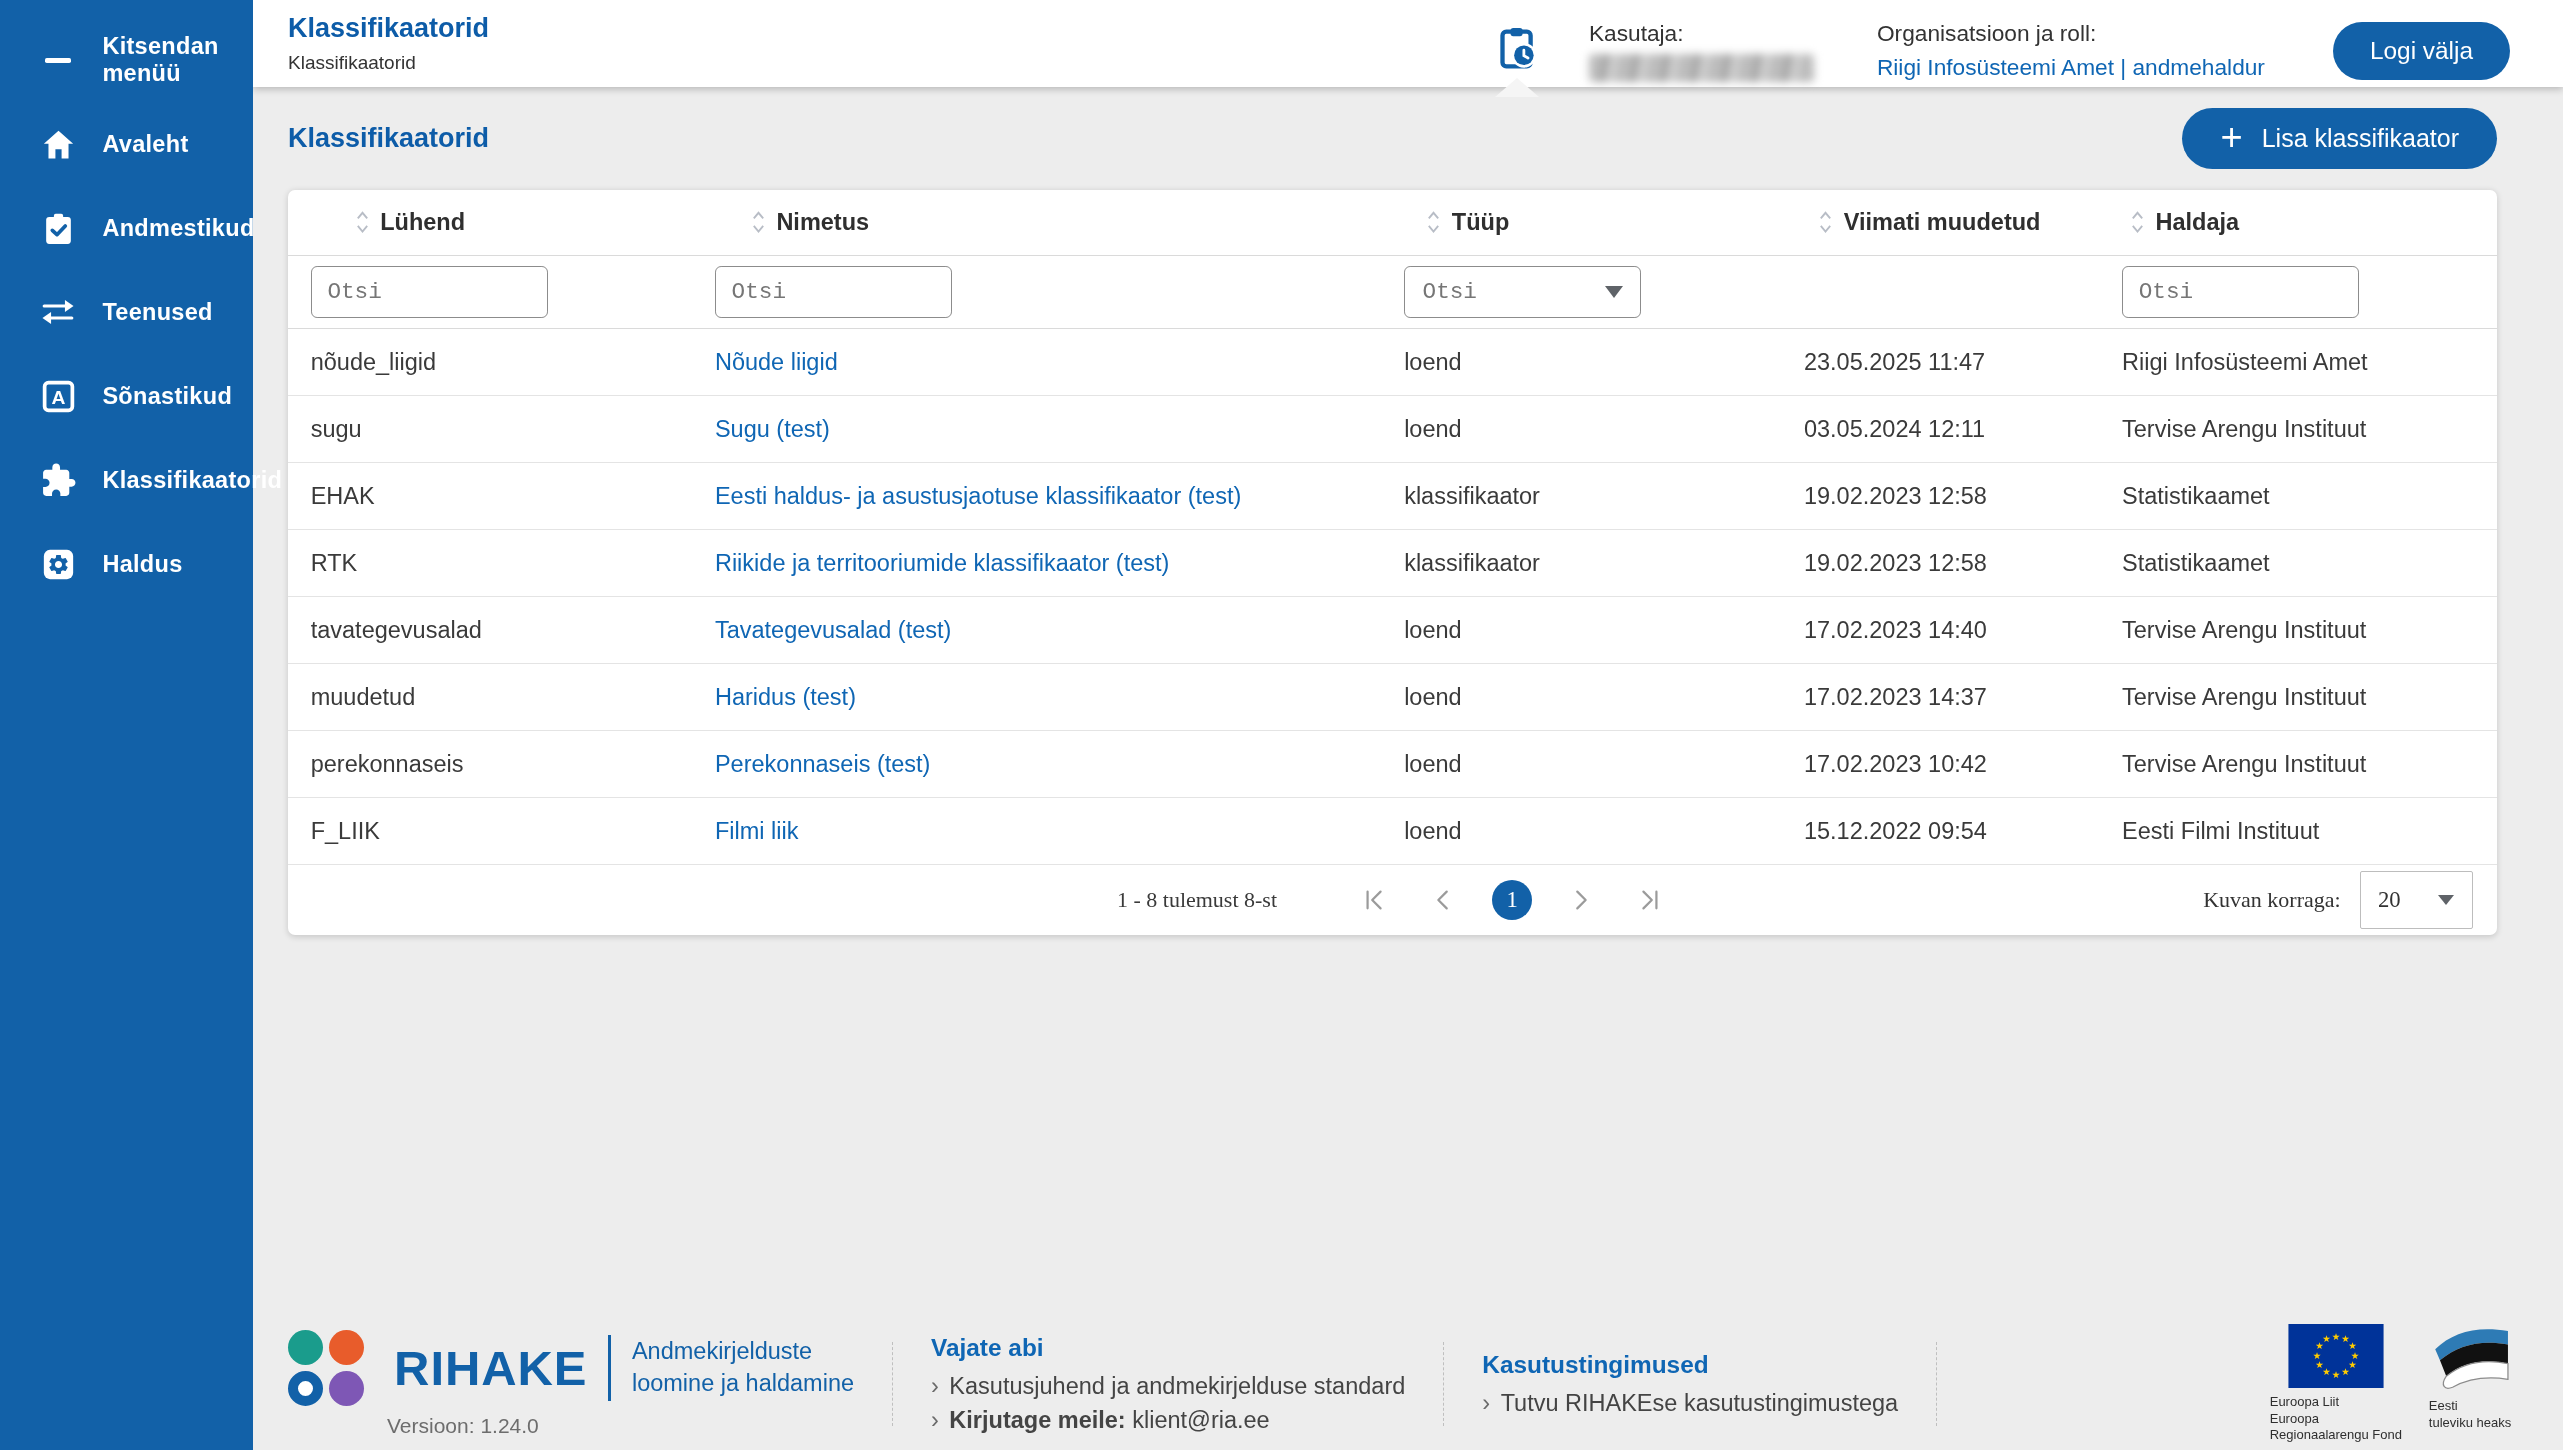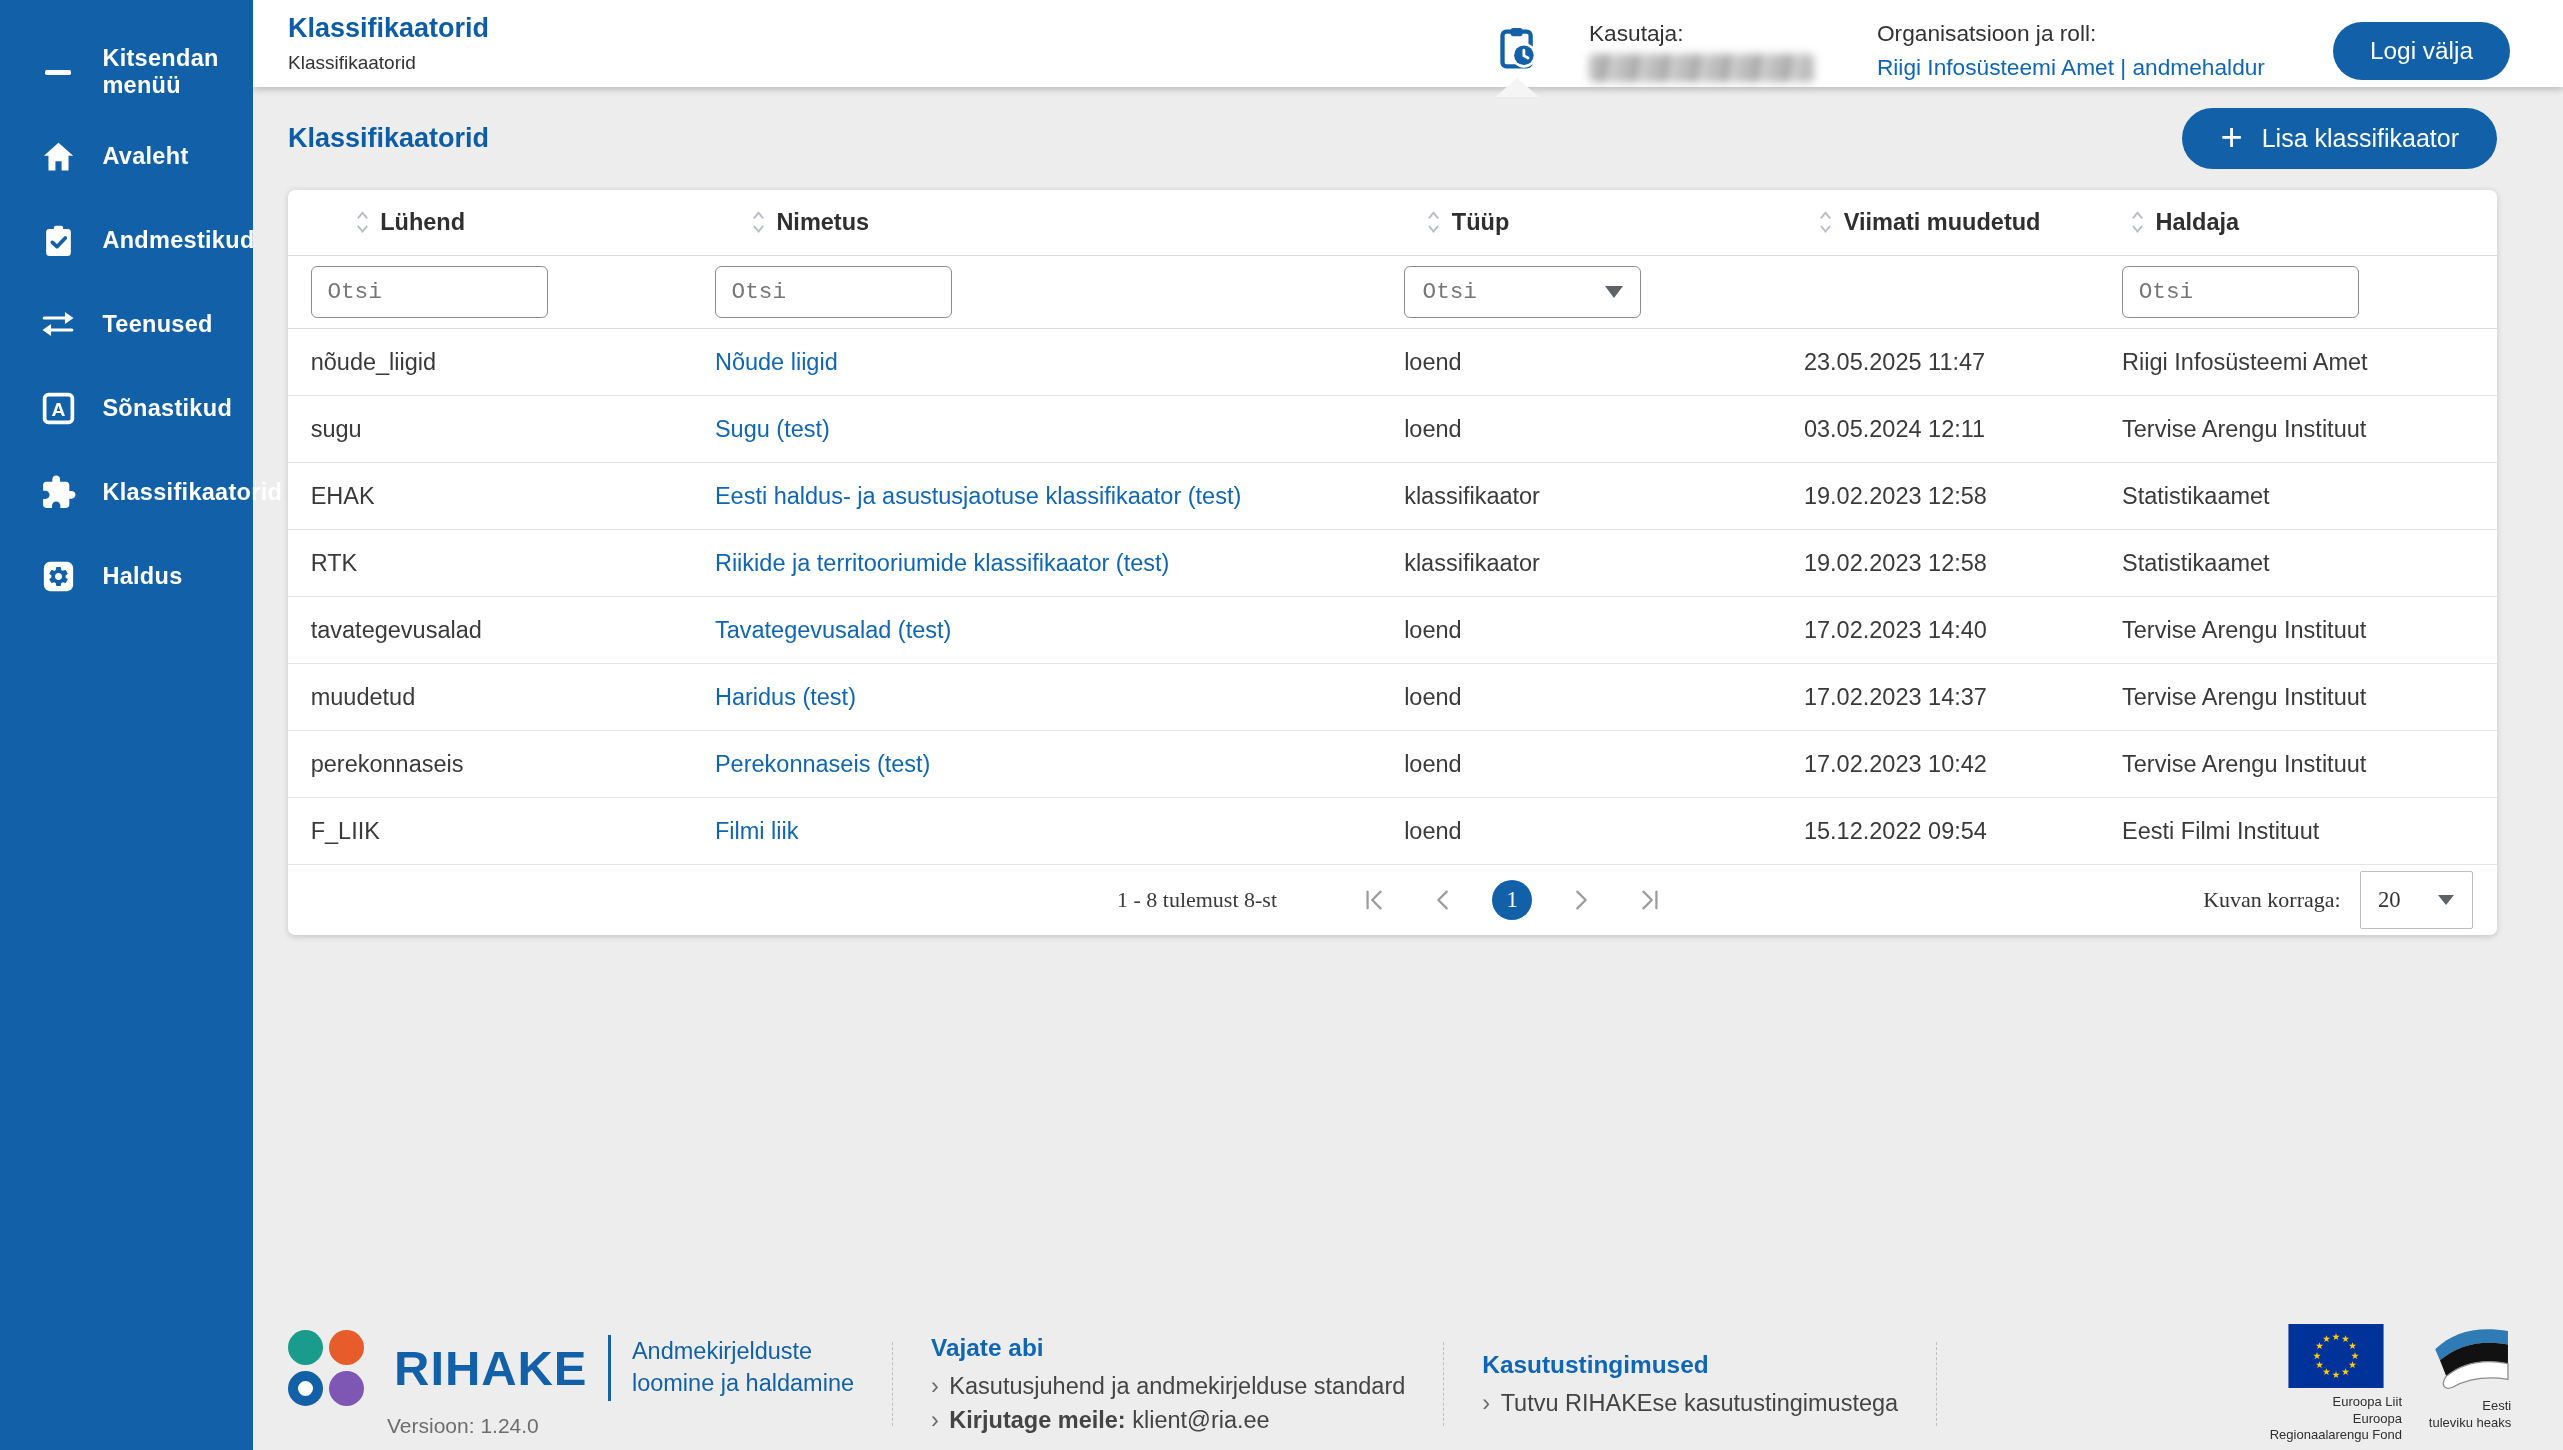--- a/index.html
+++ b/index.html
@@ -2,21 +2,21 @@
 <html lang="et" style="font-size:14px"><head>
 <meta charset="utf-8">
 <style>
   * { margin:0; padding:0; box-sizing:border-box; }
   html,body { width:2563px; height:1450px; overflow:hidden; }
   body { font-family:"Liberation Sans", sans-serif; background:#EDEDED; color:#3A3A3A; }
 
   .app { display:flex; width:100%; height:100%; }
 
   
-  .sidebar { width:253px; flex:0 0 253px; background:#1261A8; color:#fff; padding-top:30px; z-index:5; }
+  .sidebar { width:253px; flex:0 0 253px; background:#1261A8; color:#fff; padding-top:18px; z-index:5; }
   .nav-item { display:flex; align-items:center; gap:24.4px; height:84px; padding-left:38px; cursor:pointer; }
   .nav-icon { width:40px; height:40px; display:flex; align-items:center; justify-content:center; flex:0 0 40px; }
   .nav-label { font-size:23.5px; font-weight:600; letter-spacing:0.3px; }
 
   
   .main-col { flex:1; display:flex; flex-direction:column; min-width:0; }
 
   
   .topbar { height:87px; background:#fff; box-shadow:0 2.6px 7px rgba(0,0,0,.22); display:flex; align-items:center; position:relative; z-index:4; }
   .page-titles { padding-left:35px; }
@@ -92,21 +92,21 @@
 
   .vdash { border-left:1.7px dashed #BFBFBF; height:84px; margin:0 38px; }
   .foot-section { align-self:center; }
   .foot-heading { color:#0F66B4; font-size:24.4px; font-weight:700; margin-bottom:10.5px; display:block; text-decoration:none; }
   .foot-link-row { display:flex; align-items:baseline; gap:10.5px; margin-top:7px; font-size:23.5px; color:#444; cursor:pointer; text-decoration:none; }
   .foot-chevron { color:#6A6A6A; font-size:23.5px; }
   .bold { font-weight:700; }
 
   .logos { margin-left:auto; margin-right:51px; display:flex; align-items:flex-start; gap:26px; }
   .logo-block { display:flex; flex-direction:column; align-items:center; }
-  .logo-caption { margin-top:6.1px; font-size:13px; line-height:1.3; color:#2F2F2F; text-align:right; }
+  .logo-caption { margin-top:6.1px; font-size:13px; line-height:1.3; color:#2F2F2F; text-align:left; }
 </style>
 </head>
 <body>
 
 <div class="app">
 
   <nav class="sidebar">
     <div class="nav-item">
       <span class="nav-icon">
         <svg width="26" height="7" viewBox="0 0 30 8">

